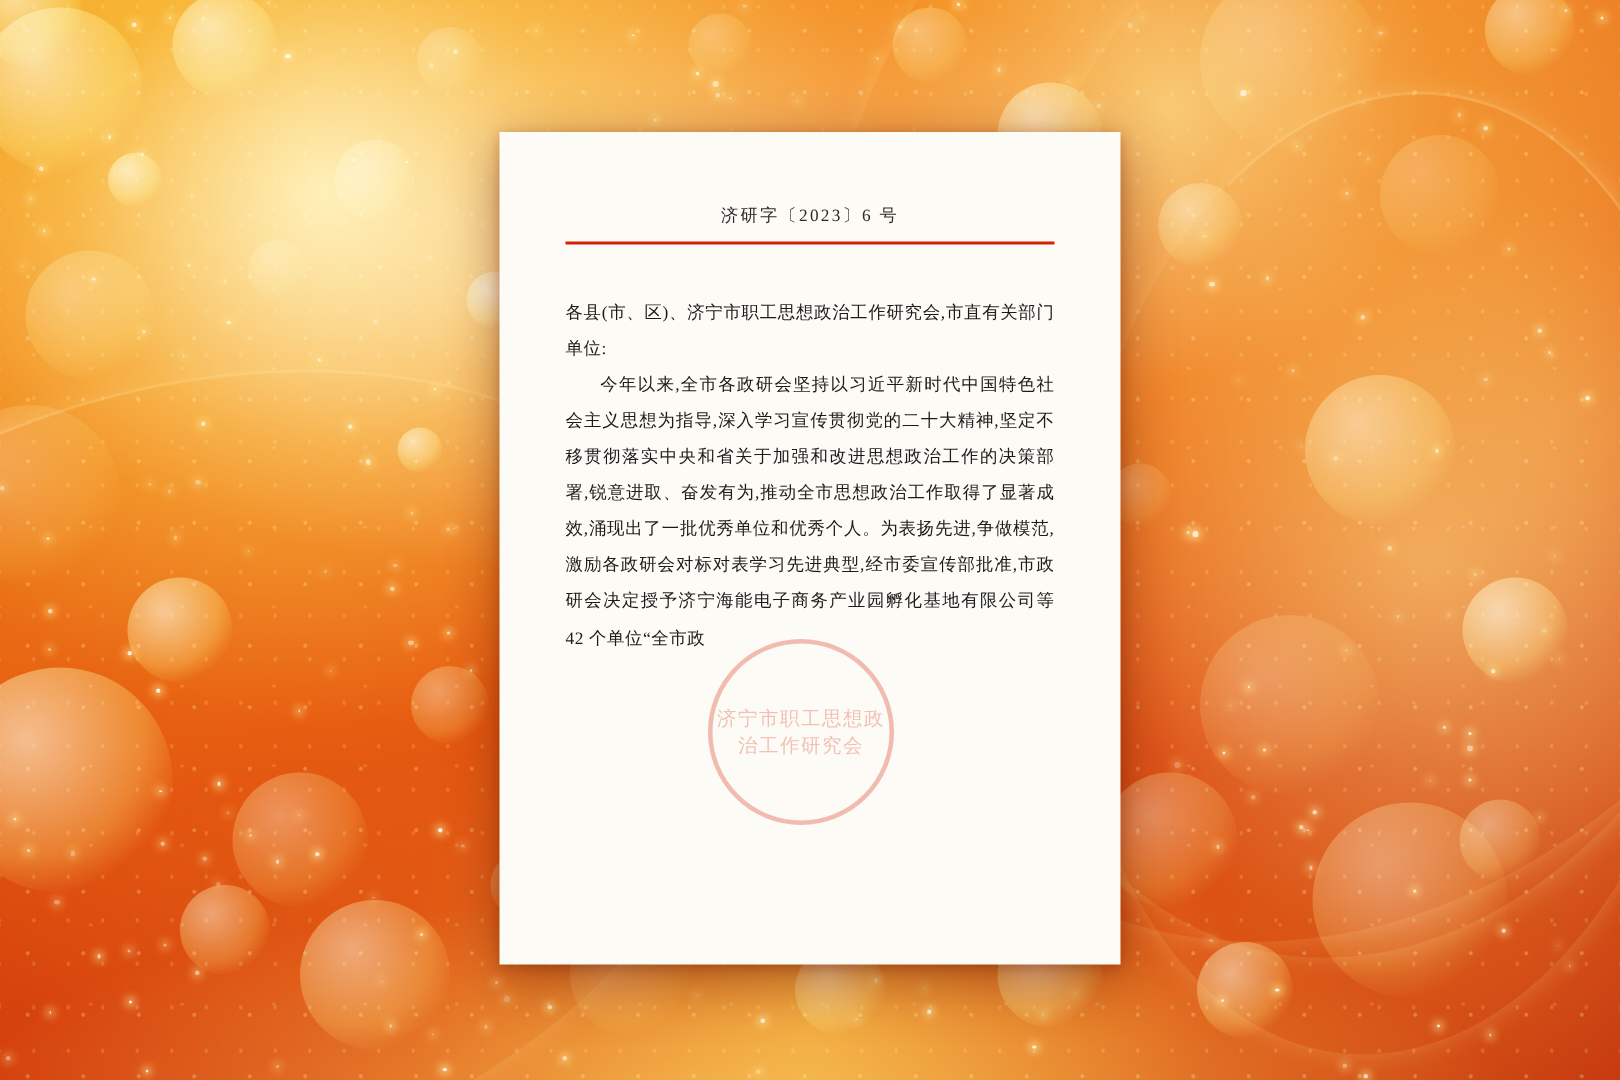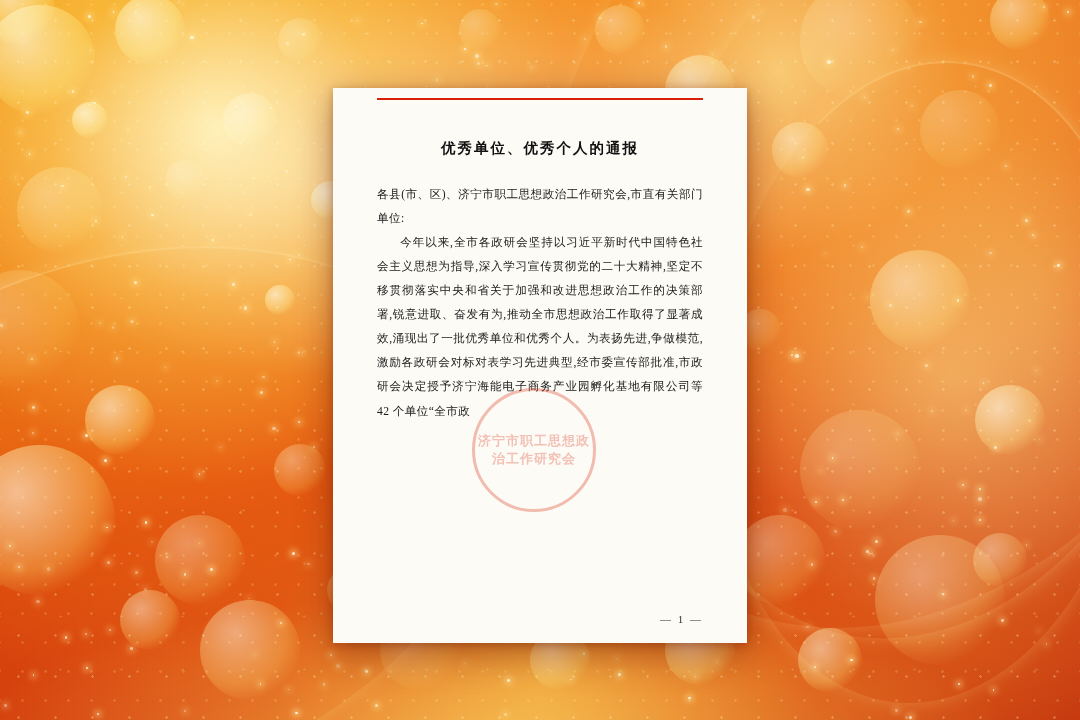--- a/index.html
+++ b/index.html
@@ -163,21 +163,21 @@
     left: 50%;
     top: 300px;
     width: 118px;
     height: 118px;
     margin-left: -68px;
     transform: translateY(-10px);
     border-radius: 50%;
     border: 3px solid rgba(214,40,10,0.30);
     color: rgba(214,40,10,0.28);
     font-size: 13px;
-    font-weight: 700;
+    font-weight: 400;
     display: flex;
     align-items: center;
     justify-content: center;
     text-align: center;
     line-height: 1.35;
     letter-spacing: 1px;
     pointer-events: none;
   }
 </style>
 </head>
@@ -420,24 +420,24 @@
       <i style="left: 993.231px; top: 689.491px; width: 1.23664px; height: 1.23664px; opacity: 0.83;"></i>
       <i style="left: 802.25px; top: 156.985px; width: 1.3814px; height: 1.3814px; opacity: 0.73;"></i>
     </div>
   <div class="bottom-gleam"></div>
 
   <div class="doc">
     <div class="doc-inner">
       <div class="seal">济宁市职工思想政治工作研究会</div>
 
 
+      <div class="doc-number">济研字〔2023〕6 号</div>
       <div class="red-rule"></div>
 
       <div class="doc-subject">
-        <div class="l2">优秀单位、优秀个人的通报</div>
       </div>
 
       <div class="doc-body">
         <p>各县(市、区)、济宁市职工思想政治工作研究会,市直有关部门单位:</p>
         <p class="indent">今年以来,全市各政研会坚持以习近平新时代中国特色社会主义思想为指导,深入学习宣传贯彻党的二十大精神,坚定不移贯彻落实中央和省关于加强和改进思想政治工作的决策部署,锐意进取、奋发有为,推动全市思想政治工作取得了显著成效,涌现出了一批优秀单位和优秀个人。为表扬先进,争做模范,激励各政研会对标对表学习先进典型,经市委宣传部批准,市政研会决定授予济宁海能电子商务产业园孵化基地有限公司等 42 个单位“全市政</p>
       </div>
 
       <div class="page-no">— 1 —</div>
     </div>
   </div>

